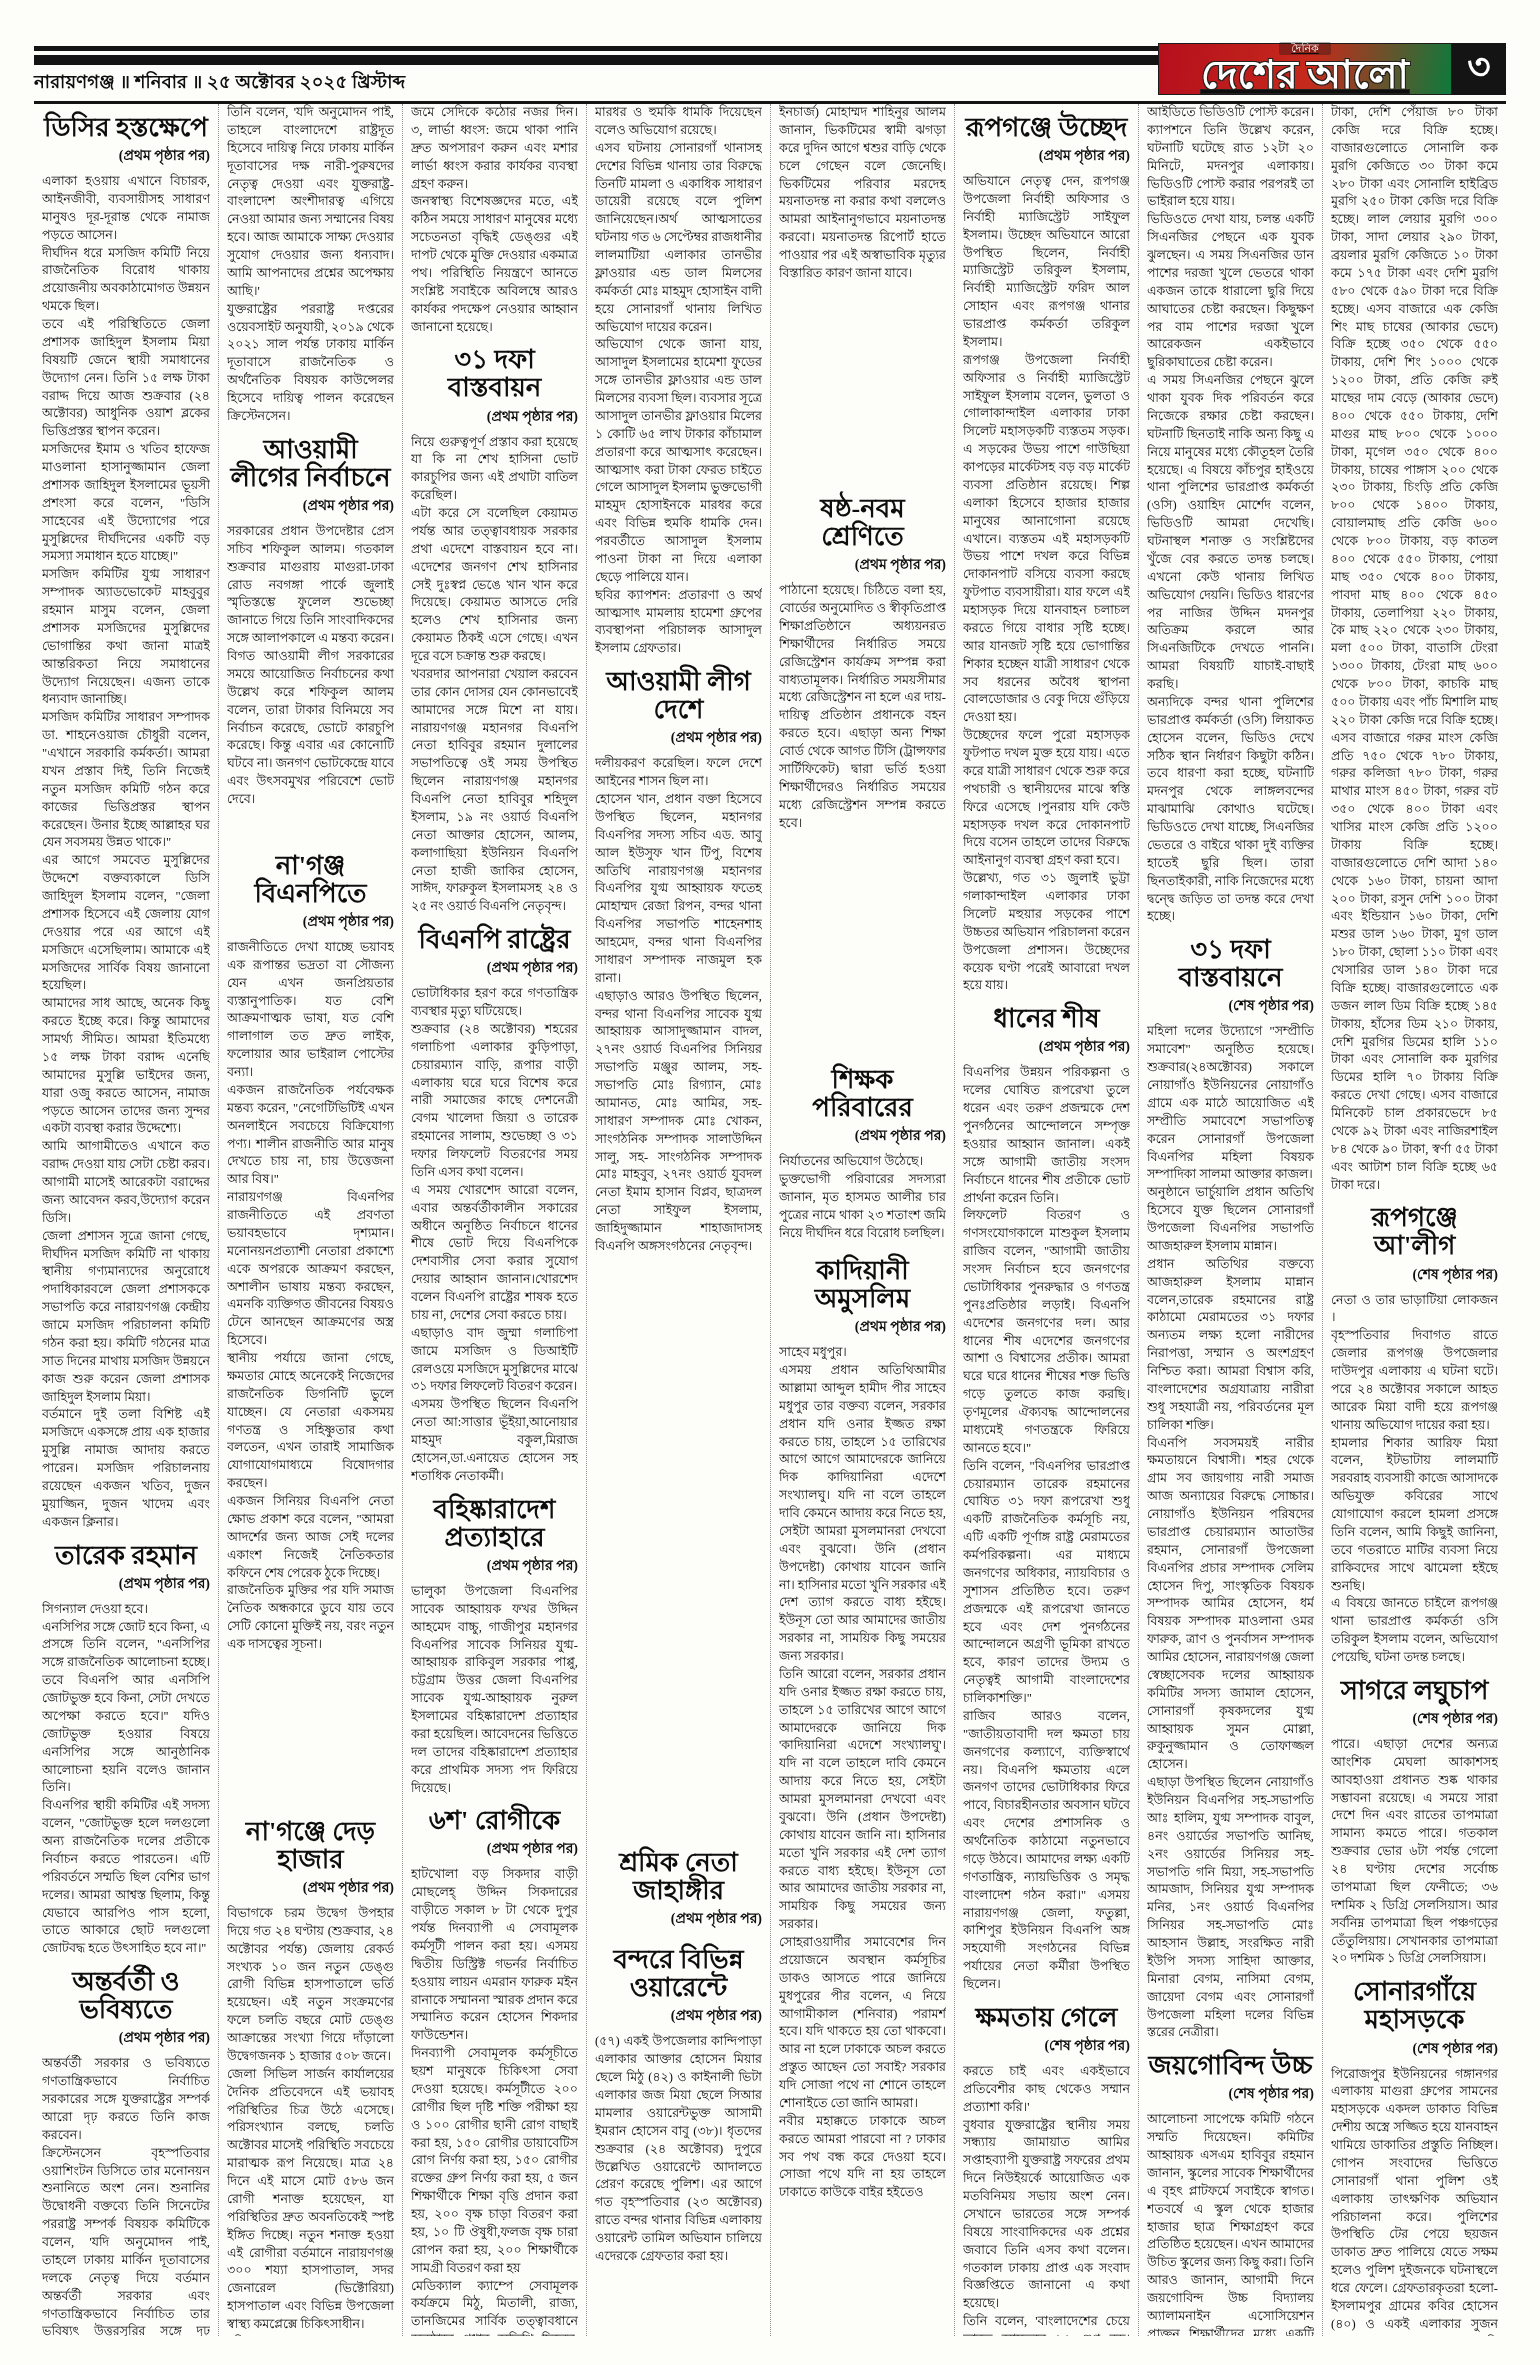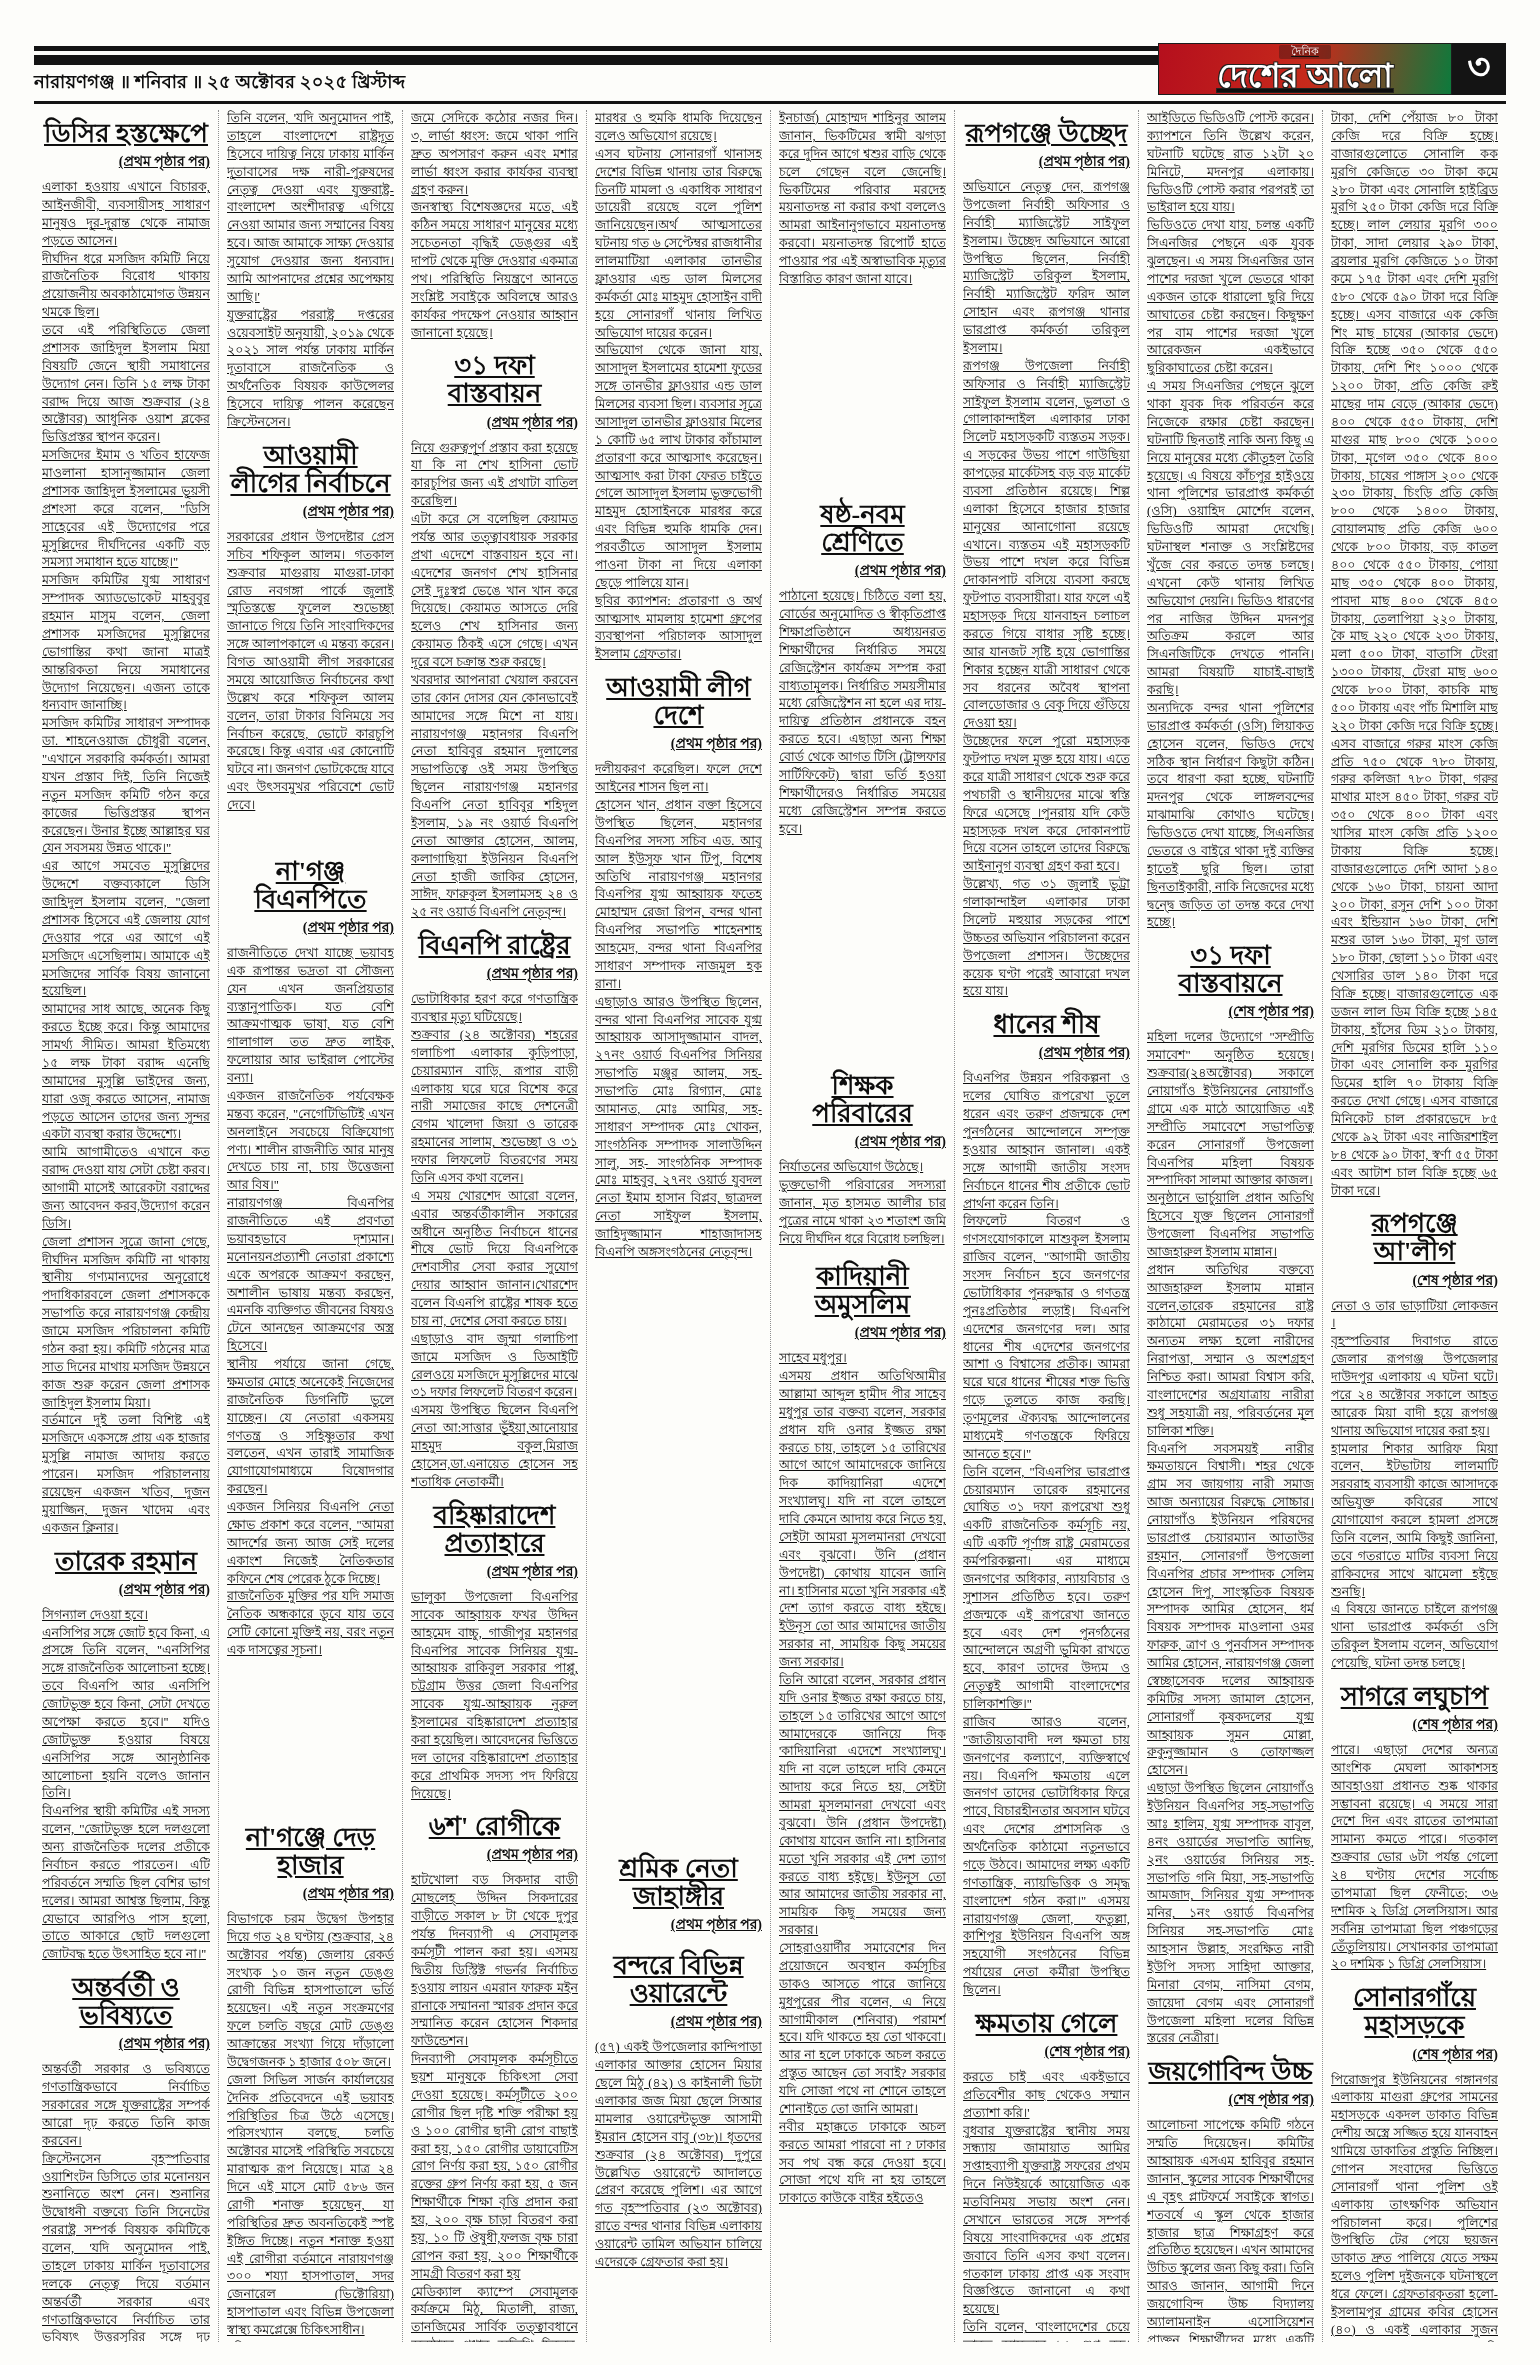--- a/index.html
+++ b/index.html
@@ -8,25 +8,25 @@
   .inner{padding:0 34px;position:relative;}
   .topbars{padding-top:46px;}
   .bar1{height:5px;background:#141414;}
   .bar2{height:10px;background:#141414;margin-top:4px;}
   .headrow{position:relative;height:36px;border-bottom:3px solid #141414;display:flex;align-items:center;}
   .dateline{font-size:18px;font-weight:bold;letter-spacing:.2px;}
   .masthead{position:absolute;right:0;top:-22px;display:flex;align-items:stretch;height:52px;z-index:5;}
   .logo{width:292px;background:linear-gradient(100deg,#b50f1d 0%,#c62a1b 52%,#0d7a3c 100%);
         display:flex;flex-direction:column;align-items:center;justify-content:center;border:1px solid #1c1c1c;text-decoration:underline;}
   .logo-small{font-size:11px;color:#ffffff;background:rgba(20,20,20,.35);padding:0 12px;border-radius:2px;line-height:1.25;}
-  .logo-main{font-size:33px;font-weight:bold;color:#ffffff;line-height:1.05;
+  .logo-main{font-size:39px;font-weight:bold;color:#ffffff;line-height:1.05;
              text-shadow:1px 1px 0 #23221f,-1px -1px 0 #23221f,1px -1px 0 #23221f,-1px 1px 0 #23221f;}
   .pagenum{width:54px;background:#141414;color:#fff;font-size:36px;font-weight:bold;
            display:flex;align-items:center;justify-content:center;}
-  .cols{display:grid;grid-template-columns:repeat(8,1fr);margin-top:6px;height:2232px;overflow:hidden;text-decoration:underline;}
+  .cols{display:grid;grid-template-columns:repeat(8,1fr);height:2232px;overflow:hidden;}
   .col{overflow:hidden;padding:0 8px;min-width:0;}
   .col+.col{border-left:1px dotted #8f8f8f;}
   .article{overflow:hidden;}
   .headline{font-size:26px;line-height:1.08;font-weight:bold;text-align:center;margin:10px 0 2px;
             font-family:"Liberation Serif","DejaVu Serif",serif;}
   .continued{font-size:14px;font-weight:bold;text-align:right;margin:0 0 5px;}
   .bodytext{font-size:12.6px;line-height:1.42;text-align:justify;white-space:pre-line;word-break:break-word;}
 </style>
 </head>
 <body>

